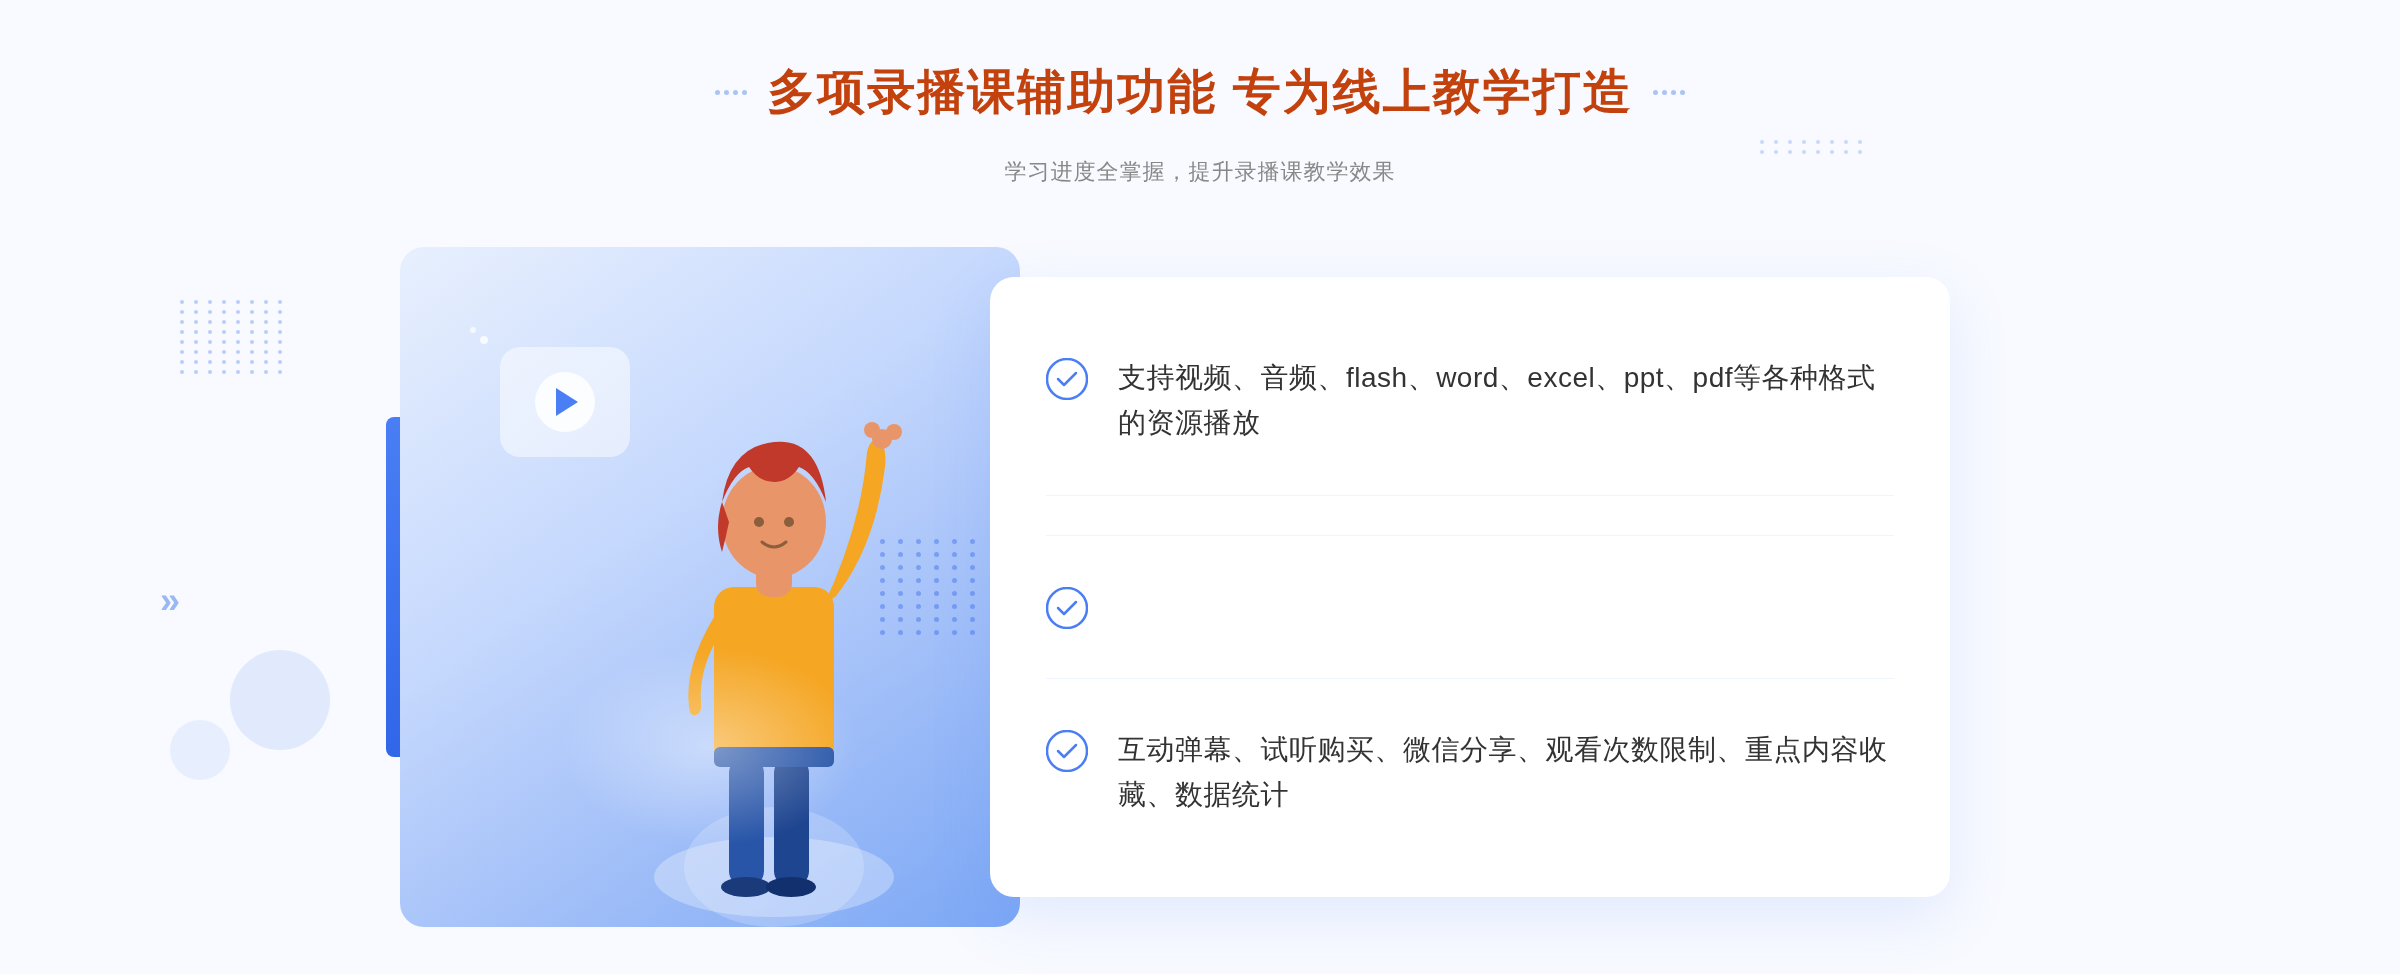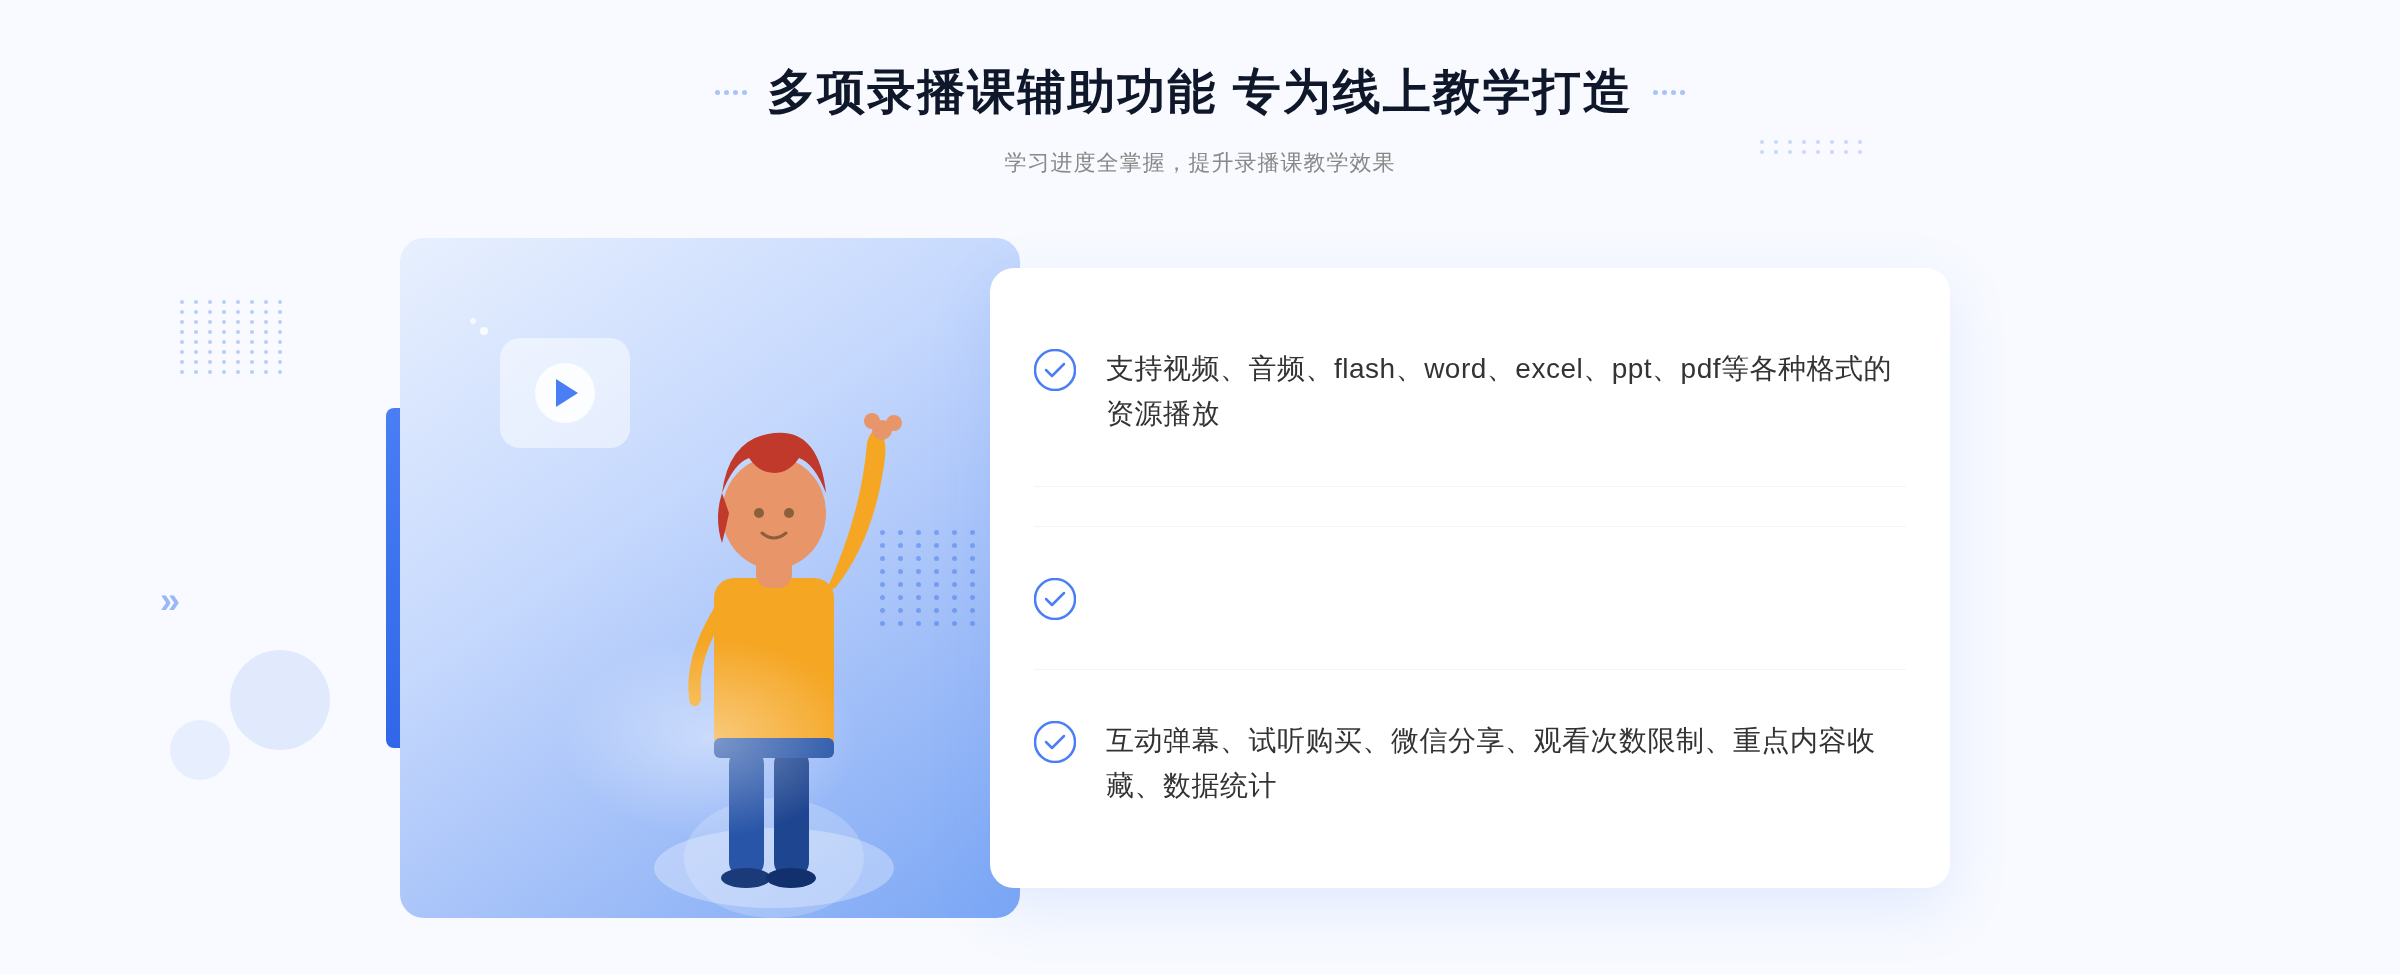--- a/index.html
+++ b/index.html
@@ -118,27 +118,27 @@
       width: 5px;
       height: 5px;
       border-radius: 50%;
       background: #5b8def;
       opacity: 0.5;
     }
 
     .main-title {
       font-size: 48px;
       font-weight: 700;
-      color: #0f172a;
+      color: #c2410c;
       letter-spacing: 2px;
       text-align: center;
     }
 
     .subtitle {
-      margin-top: 24px;
+      margin-top: 33px;
       font-size: 22px;
       color: #888;
       letter-spacing: 1px;
     }
 
     
     .main-content {
       display: flex;
       align-items: center;
       width: 1600px;
@@ -252,21 +252,21 @@
     }
 
     
     .features-card {
       width: 960px;
       height: 620px;
       background: #ffffff;
       border-radius: 24px;
       box-shadow: 0 20px 60px rgba(91, 141, 239, 0.15);
       margin-left: -30px;
-      padding: 50px 44px;
+      padding: 50px 56px;
       display: flex;
       flex-direction: column;
       justify-content: space-around;
       z-index: 2;
     }
 
     .feature-item {
       display: flex;
       align-items: flex-start;
       gap: 30px;

